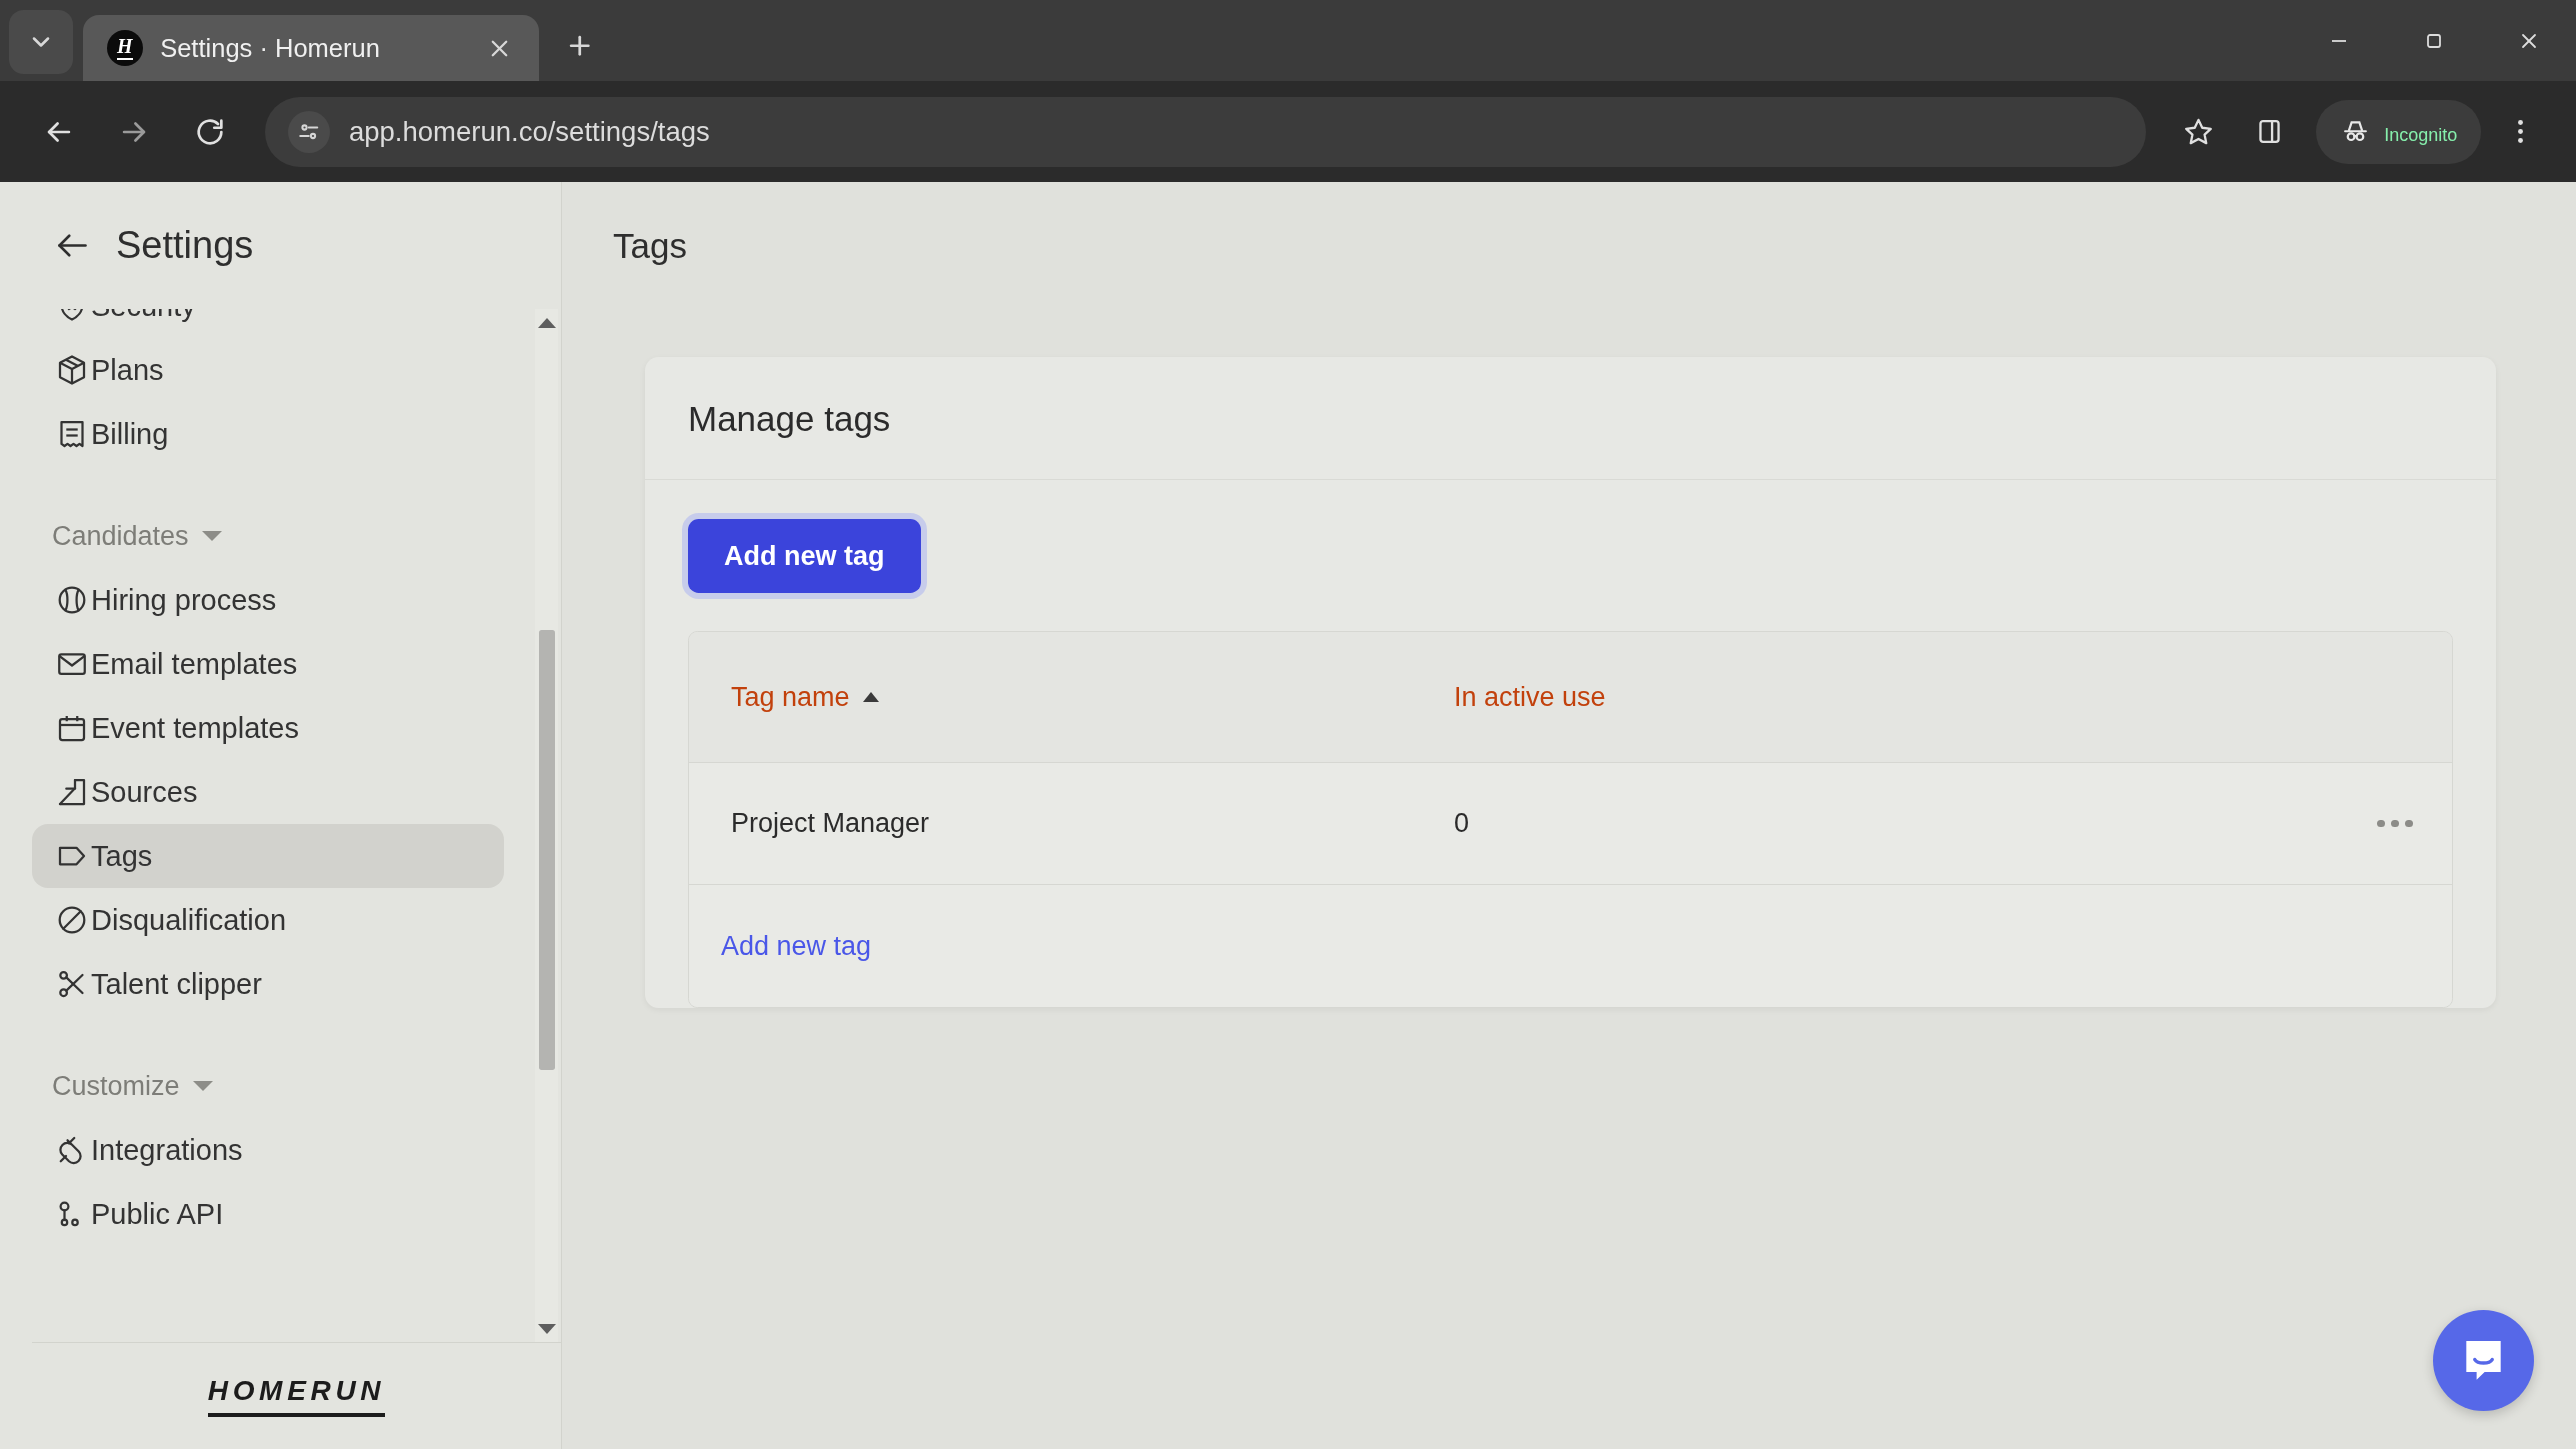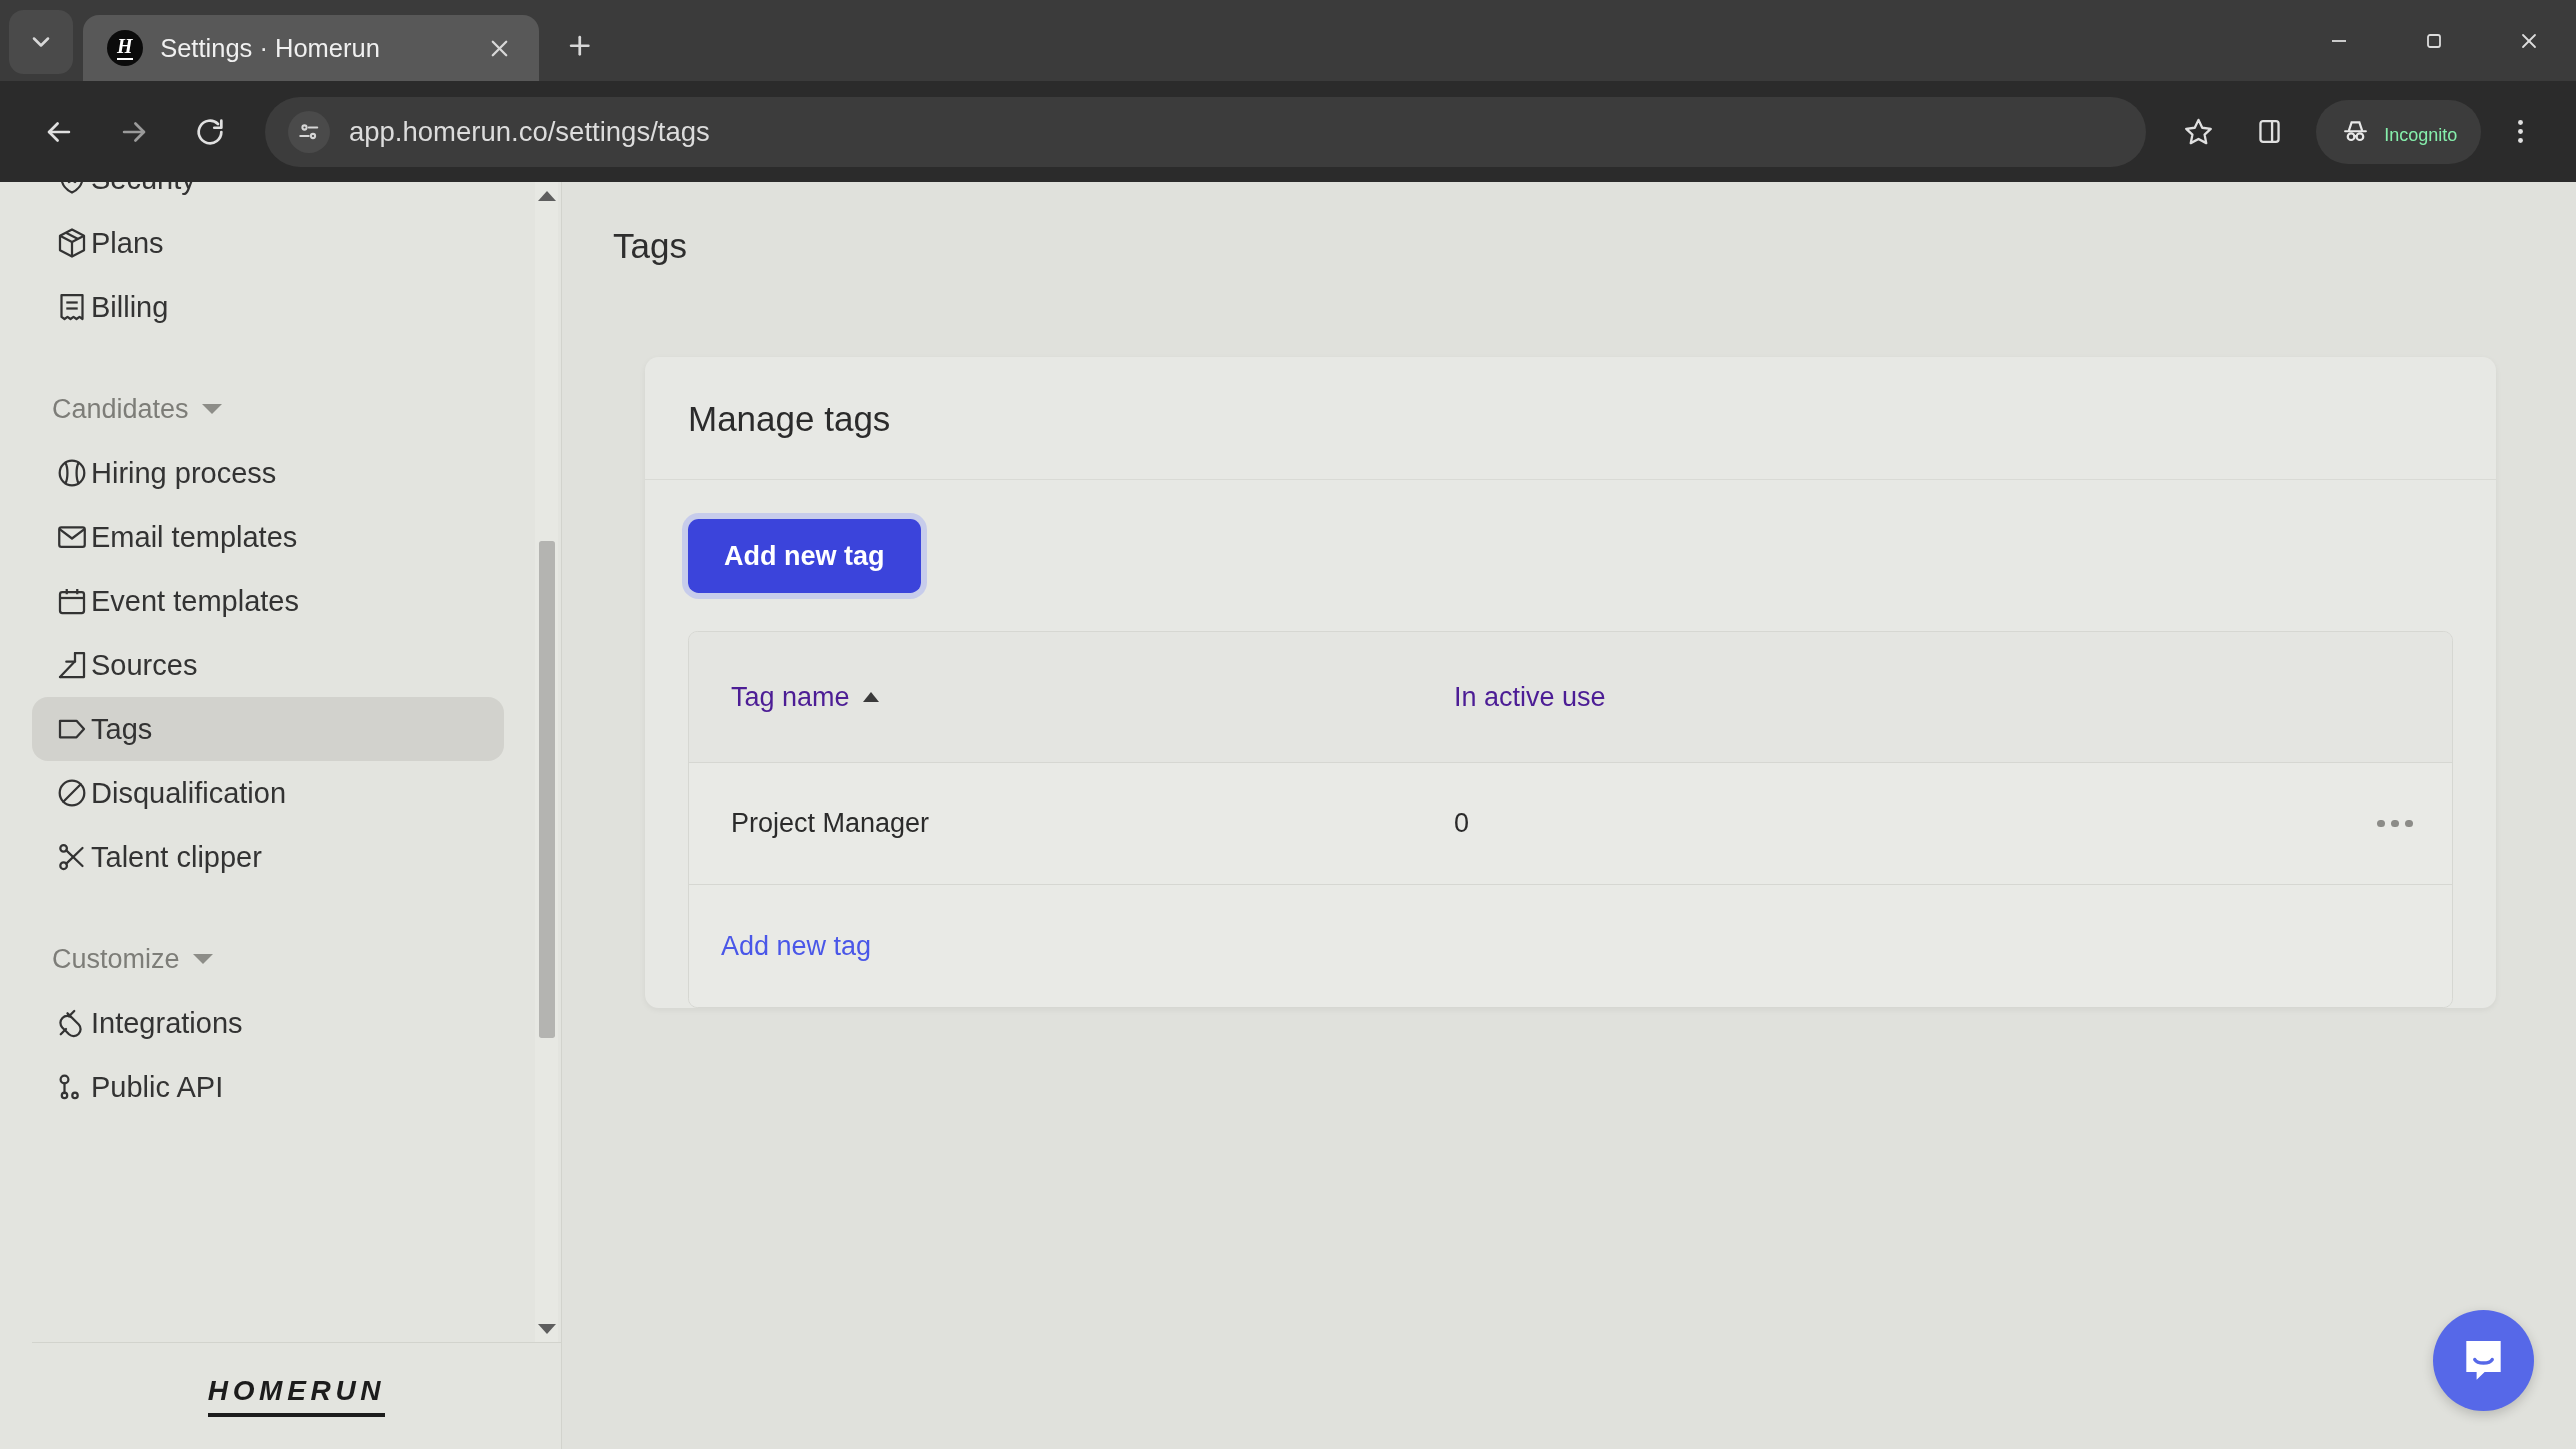--- a/index.html
+++ b/index.html
@@ -160,21 +160,21 @@
   }
 
   .table { margin: 0 43px 43px 43px; border: 1.3px solid #d6d7d2; border-radius: 9.4px; overflow: hidden; }
   .trow { display: flex; align-items: center; }
   .thead { background: #e4e5e1; border-bottom: 1.3px solid #d6d7d2; height: 131px; }
   .tbody-row { background: #e9eae6; border-bottom: 1.3px solid #d6d7d2; height: 122px; }
   .tfoot { background: #e9eae6; height: 122px; }
   .col-name { width: 725px; flex: none; padding-left: 42px; display: flex; align-items: center; gap: 13.4px; }
   .col-use { flex: 1; margin-left: 40px; }
   .col-actions { width: 114px; flex: none; display: flex; align-items: center; justify-content: center; }
-  .th { font-size: 27px; color: #4c1d95; }
+  .th { font-size: 27px; color: #c2410c; }
   .sort-asc { width: 0; height: 0; border-left: 8.7px solid transparent; border-right: 8.7px solid transparent; border-bottom: 10px solid #3a3a3a; }
   .td { font-size: 27px; color: #2b2b2b; }
   .dots { display: flex; gap: 6.7px; }
   .dots i { width: 7.4px; height: 7.4px; border-radius: 50%; background: #8c8c88; display: block; }
   .link-blue { font-size: 27px; color: #4a57e8; padding-left: 32px; }
 
   .intercom {
     position: absolute; right: 42px; bottom: 38px;
     width: 101px; height: 101px; border-radius: 50%; background: #5668e8;
     display: flex; align-items: center; justify-content: center;
@@ -289,20 +289,29 @@
             <circle cx="12" cy="12" r="1.9"></circle>
             <circle cx="12" cy="19" r="1.9"></circle>
           </svg>
       </div>
     </div>
   </div>
 
   <div class="app">
 
     <div class="sidebar">
+      <div class="sidebar-header">
+        <div class="back-arrow">
+          <svg viewBox="0 0 24 24" fill="none" stroke="#2e2e2e" stroke-width="1.6" stroke-linecap="round" stroke-linejoin="round">
+              <line x1="20" y1="12" x2="4" y2="12"></line>
+              <polyline points="10 6 4 12 10 18"></polyline>
+            </svg>
+        </div>
+        <div class="sidebar-title">Settings</div>
+      </div>
 
       <div class="sidebar-scroll">
         <div class="nav-inner">
 
           <div class="nav-item">
             <span class="nav-icon">
               <svg viewBox="0 0 24 24" fill="none" stroke="#333" stroke-width="1.5" stroke-linejoin="round">
                   <path d="M12 3 L19 5.5 V11 C19 15.6 15.9 19.3 12 21 C8.1 19.3 5 15.6 5 11 V5.5 Z"></path>
                   <path d="M12 8.2 L12.9 10.4 L15.2 10.4 L13.4 11.8 L14.1 14 L12 12.7 L9.9 14 L10.6 11.8 L8.8 10.4 L11.1 10.4 Z"></path>
                 </svg>

